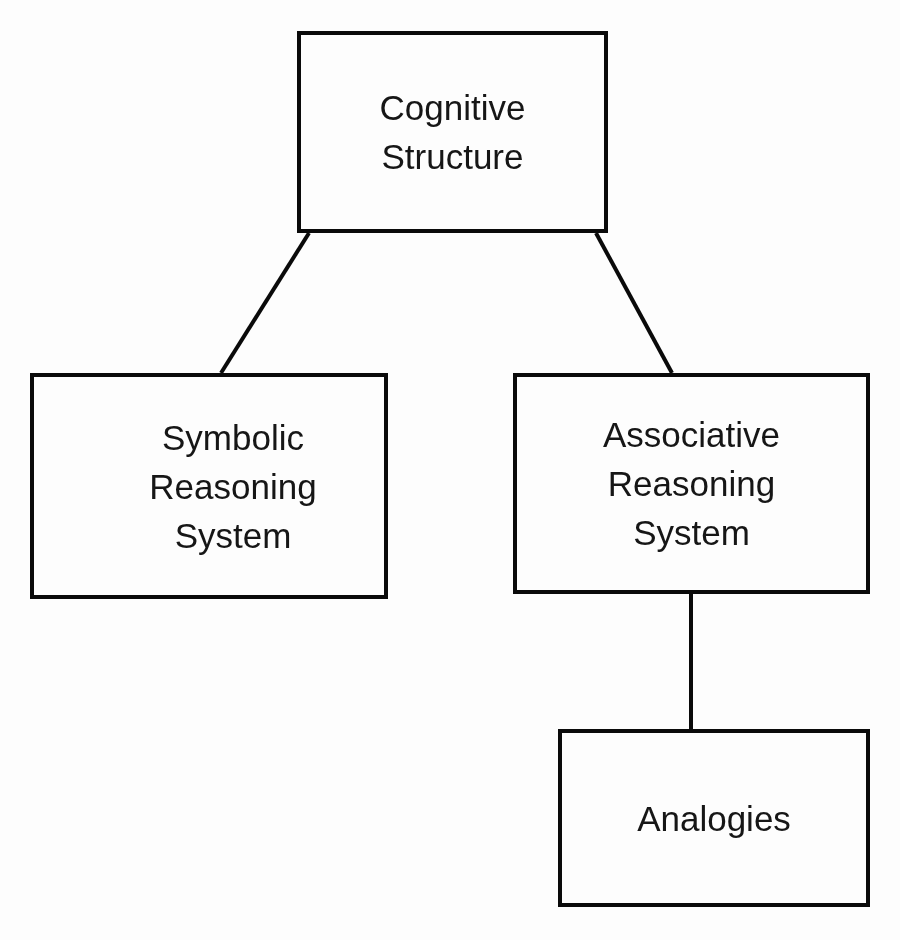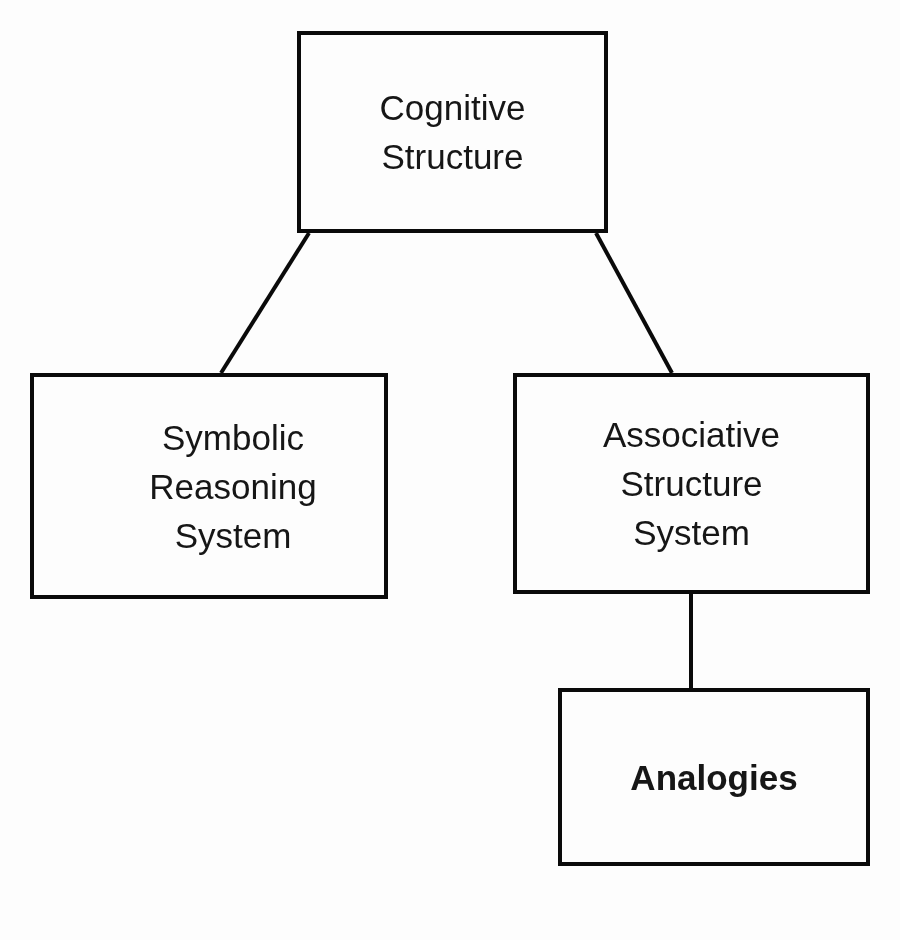--- a/index.html
+++ b/index.html
@@ -43,21 +43,21 @@
   .node .label {
     font-size: 35px;
     line-height: 1.4;
     color: #161616;
     text-align: center;
     white-space: pre-line;
   }
   .node-cognitive   { left: 297px; top: 31px;  width: 311px; height: 202px; justify-content: center; }
   .node-symbolic    { left: 30px;  top: 373px; width: 358px; height: 226px; padding-left: 48px; }
   .node-associative { left: 513px; top: 373px; width: 357px; height: 221px; }
-  .node-analogies   { left: 558px; top: 688px; width: 312px; height: 178px; font-weight: bold; }
+  .node-analogies   { left: 558px; top: 729px; width: 312px; height: 178px; }
 </style>
 </head>
 <body>
 
 <div class="diagram">
 
   <svg class="edges" viewBox="0 0 900 940" xmlns="http://www.w3.org/2000/svg">
     <line x1="309" y1="233" x2="221" y2="373"></line>
     <line x1="596" y1="233" x2="672" y2="373"></line>
     <line x1="691" y1="594" x2="691" y2="729"></line>
@@ -69,21 +69,21 @@
   </div>
 
   <div class="node node-symbolic">
     <span class="label">Symbolic
 Reasoning
 System</span>
   </div>
 
   <div class="node node-associative">
     <span class="label">Associative
-Structure
+Reasoning
 System</span>
   </div>
 
   <div class="node node-analogies">
     <span class="label">Analogies</span>
   </div>
 
 </div>
 
 </body></html>

